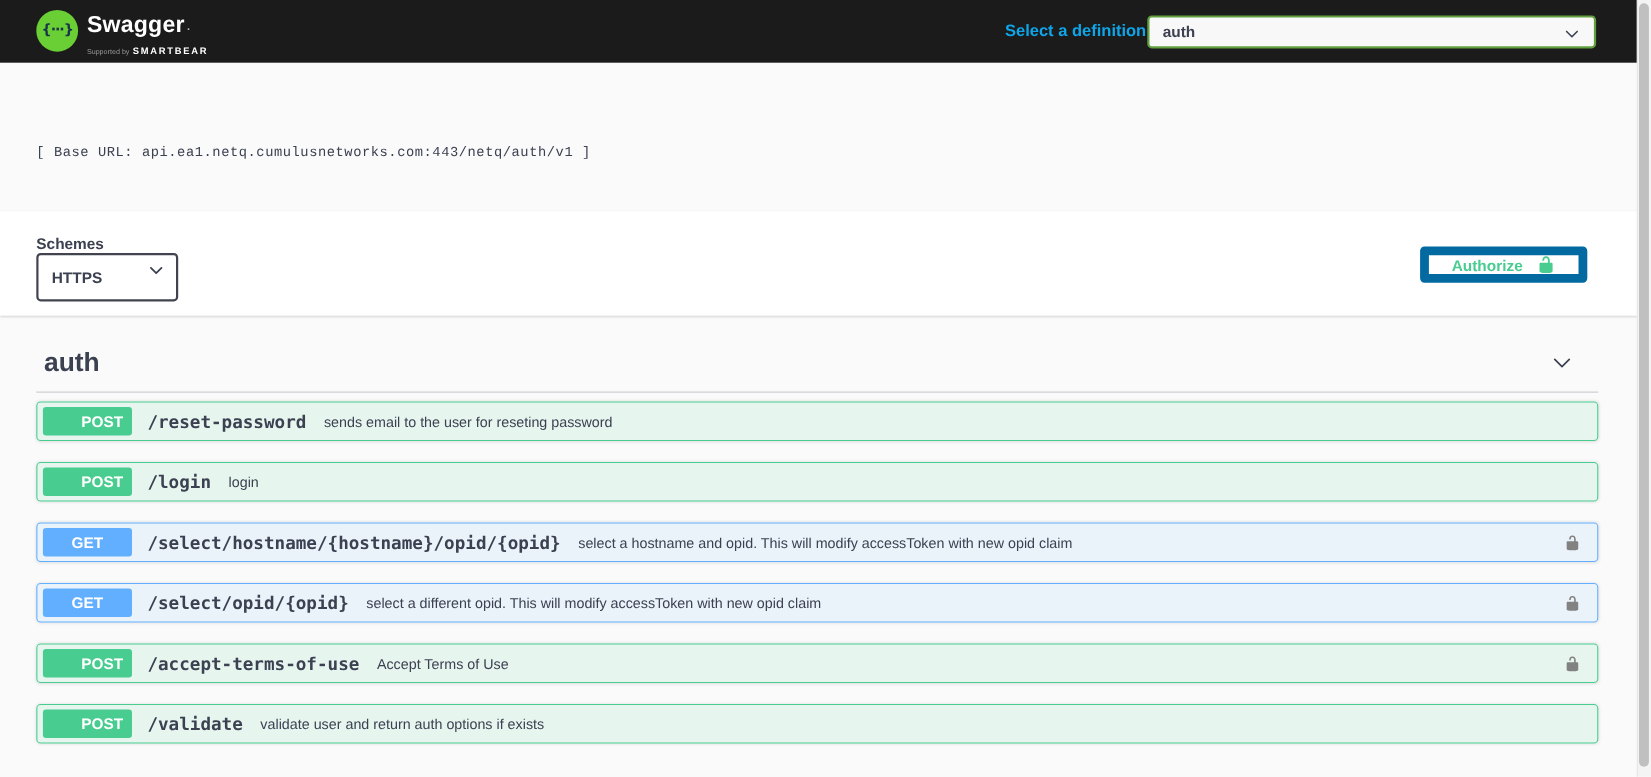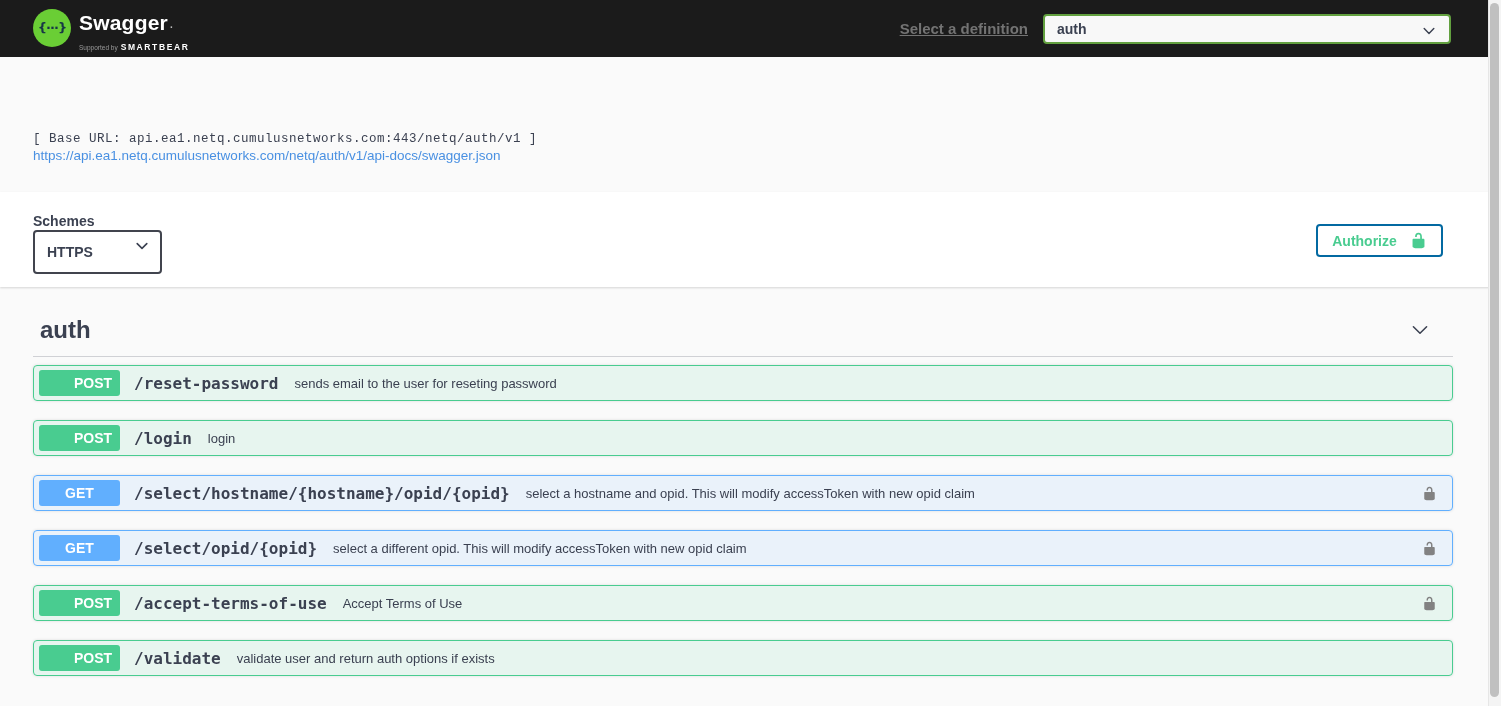--- a/index.html
+++ b/index.html
@@ -33,21 +33,21 @@
   .brand-text { color:#ffffff; font-size:21px; font-weight:bold; letter-spacing:0.2px; line-height:22px; }
   .brand-mark { color:#bbbbbb; font-size:10px; font-weight:bold; margin-left:2px; margin-top:10px; line-height:6px; }
   .tagline { margin-top:2px; white-space:nowrap; }
   .tagline-prefix { color:#999999; font-size:6.5px; }
   .tagline-brand { color:#ffffff; font-size:8.5px; font-weight:bold; letter-spacing:1.6px; margin-left:3px; }
 
   .definition-wrapper {
     position:absolute; right:50px; top:0; height:57px;
     display:flex; align-items:center;
   }
-  .definition-label { color:#737373; font-weight:bold; font-size:15px; margin-right:15px; white-space:nowrap;text-decoration:underline; }
+  .definition-label { color:#0ea5e9; font-weight:bold; font-size:15px; margin-right:1px; white-space:nowrap; }
   .definition-select {
     position:relative; width:408px; height:30px;
     background:#f8f8f8; border:2px solid #62a03f; border-radius:4px;
     display:flex; align-items:center; padding:0 34px 0 12px;
     cursor:pointer;
   }
   .definition-select .select-value { font-size:14px; font-weight:bold; color:#3b4151; }
   .select-chevron { position:absolute; right:12px; top:7px; }
 
   
@@ -71,22 +71,22 @@
   .schemes-select {
     position:absolute; left:33px; top:38px; width:129px; height:44px;
     background:#ffffff; border:2px solid #41444e; border-radius:4px;
     display:flex; align-items:center; padding:0 10px 0 12px;
     cursor:pointer;
   }
   .schemes-select .select-value { font-size:14px; font-weight:bold; color:#3b4151; }
   .schemes-select .select-chevron { right:10px; top:6px; }
 
   .authorize-btn {
-    position:absolute; right:58px; top:32px; width:127px; height:33px;
-    background:transparent; border:2px solid #0369a1; border-radius:4px;
+    position:absolute; right:58px; top:32px; width:152px; height:33px;
+    background:transparent; border:8px solid #0369a1; border-radius:4px;
     display:flex; align-items:center; justify-content:center; gap:13px;
     color:#49cc90; font-weight:bold; font-size:14px;
     font-family:"Liberation Sans", sans-serif;
     cursor:pointer;
   }
 
   
   .tag-section { position:absolute; top:287px; left:33px; width:1420px; }
   .tag-header {
     height:70px; display:flex; align-items:center; justify-content:space-between;
@@ -168,21 +168,20 @@
         <svg width="16" height="16" viewBox="0 0 20 20">
             <path d="M4 7l6 6 6-6" fill="none" stroke="#3b4151" stroke-width="1.8" stroke-linecap="round" stroke-linejoin="round"></path>
           </svg>
       </span>
     </div>
   </div>
 </div>
 
 <div class="info-section">
   <div class="base-url">[ Base URL: api.ea1.netq.cumulusnetworks.com:443/netq/auth/v1 ]</div>
-  <a class="swagger-link" href="#">https://api.ea1.netq.cumulusnetworks.com/netq/auth/v1/api-docs/swagger.json</a>
 </div>
 
 <div class="scheme-container">
   <div class="schemes-label">Schemes</div>
   <div class="schemes-select">
     <span class="select-value">HTTPS</span>
     <span class="select-chevron">
       <svg width="16" height="16" viewBox="0 0 20 20">
           <path d="M4 7l6 6 6-6" fill="none" stroke="#3b4151" stroke-width="2" stroke-linecap="round" stroke-linejoin="round"></path>
         </svg>

